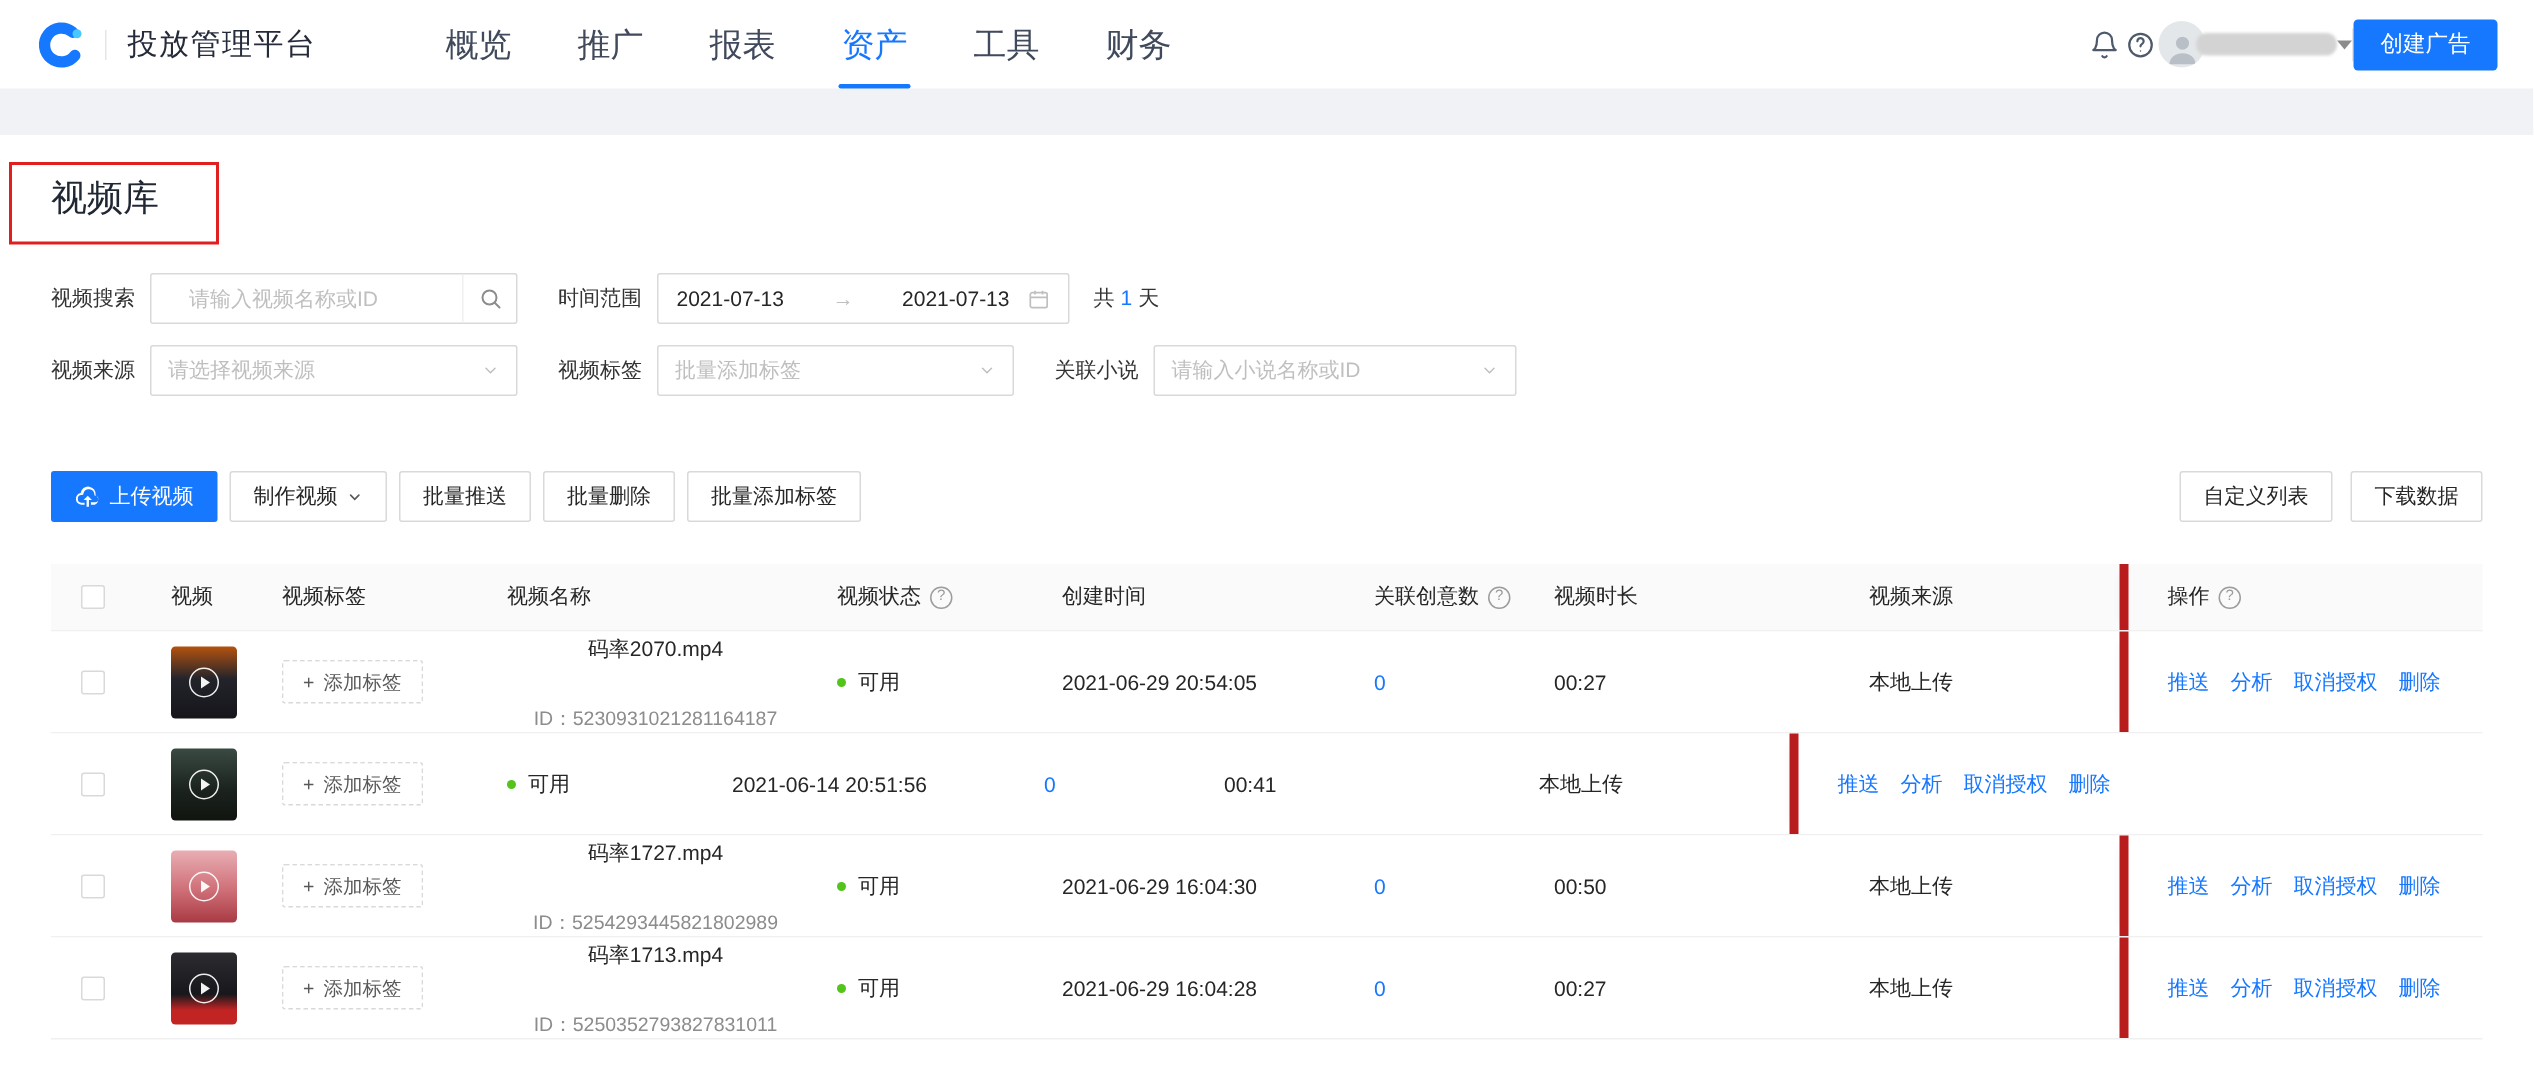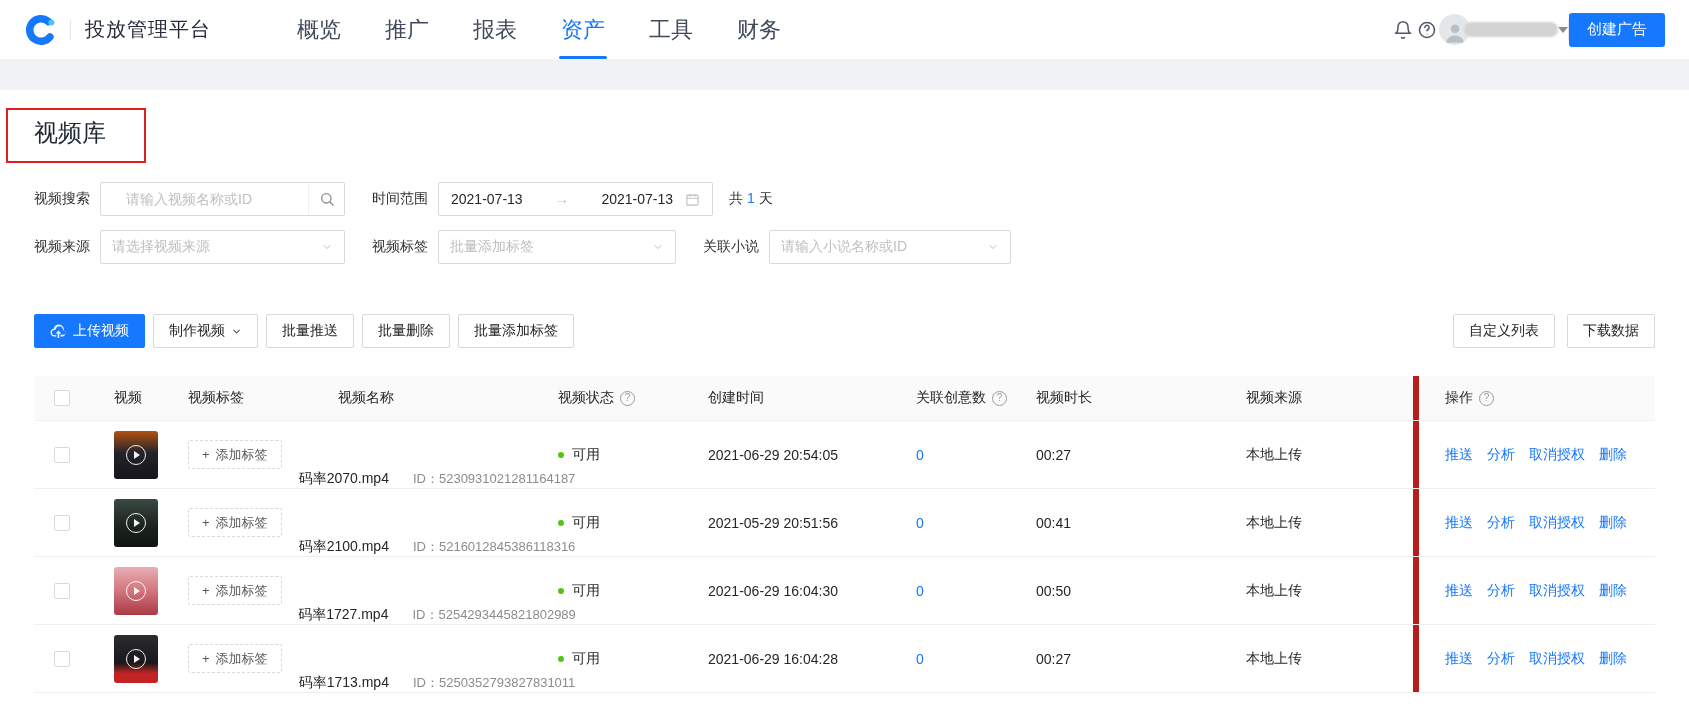--- a/index.html
+++ b/index.html
@@ -68,21 +68,21 @@
   .col-check { width:56px; justify-content:center; padding-left:0; }
   .col-thumb { width:90px; padding-left:24px; }
   .col-tag { width:150px; }
   .col-name { width:220px; padding-right:14px; }
   .col-status { width:150px; }
   .col-created { width:190px; }
   .col-creatives { width:120px;margin-left:18px; }
   .col-duration { width:210px; }
   .col-source { width:175px; }
   .col-action { flex:1; padding-left:26px; border-left:6px solid #b91c1c; box-shadow:-6px 0 6px -6px rgba(0,0,0,0.06); }
-  .name-cell { flex-direction:row; justify-content:center; align-items:flex-end;gap:24px; }
+  .name-cell { flex-direction:column; justify-content:center; align-items:center;gap:24px; }
   .checkbox { width:16px; height:16px; border:1px solid #d9d9d9; border-radius:2px; background:#fff; cursor:pointer; }
   .thumb { width:44px; height:48px; border-radius:3px; position:relative; display:flex; align-items:center; justify-content:center; overflow:hidden; cursor:pointer; background:#222; }
   .play-circle { width:20px; height:20px; border:1.6px solid rgba(255,255,255,0.92); border-radius:50%; display:flex; align-items:center; justify-content:center; }
   .play-tri { width:0; height:0; border-left:6px solid rgba(255,255,255,0.95); border-top:4px solid transparent; border-bottom:4px solid transparent; margin-left:2px; }
   .add-tag-btn { height:29px; display:inline-flex; align-items:center; gap:6px; padding:0 13px; border:1px dashed #d9d9d9; border-radius:2px; background:#fff; font-size:13px; color:#595959; cursor:pointer; font-family:inherit; white-space:nowrap; }
   .video-name { font-size:14px; color:#262626; line-height:20px; white-space:nowrap; }
   .video-id { font-size:13px; color:#8c8c8c; line-height:18px; margin-top:4px; white-space:nowrap; }
   .status-dot { width:6px; height:6px; border-radius:50%; background:#52c41a; margin-right:8px; flex:none; }
   .creatives { color:#1677ff; cursor:pointer; }
   .action-link { color:#1677ff; margin-right:14px; cursor:pointer; text-decoration:none; white-space:nowrap; }
@@ -308,29 +308,25 @@
                   <span class="play-tri"></span>
                 </span>
       </div>
     </div>
     <div class="cell col-tag">
       <button class="add-tag-btn">
         <span>+</span>
         <span>添加标签</span>
       </button>
     </div>
-    <div class="cell col-name name-cell">
-      <div class="video-name">码率2100.mp4</div>
-      <div class="video-id"><span>ID：</span><span>5216012845386118316</span></div>
-    </div>
     <div class="cell col-status">
       <span class="status-dot"></span>
       <span>可用</span>
     </div>
-    <div class="cell col-created">2021-05-29 20:51:56</div>
+    <div class="cell col-created">2021-06-14 20:51:56</div>
     <div class="cell col-creatives">
               <span class="creatives">0</span>
             </div>
     <div class="cell col-duration">00:41</div>
     <div class="cell col-source">本地上传</div>
     <div class="cell col-action">
       <a class="action-link">推送</a>
       <a class="action-link">分析</a>
       <a class="action-link">取消授权</a>
       <a class="action-link">删除</a>

